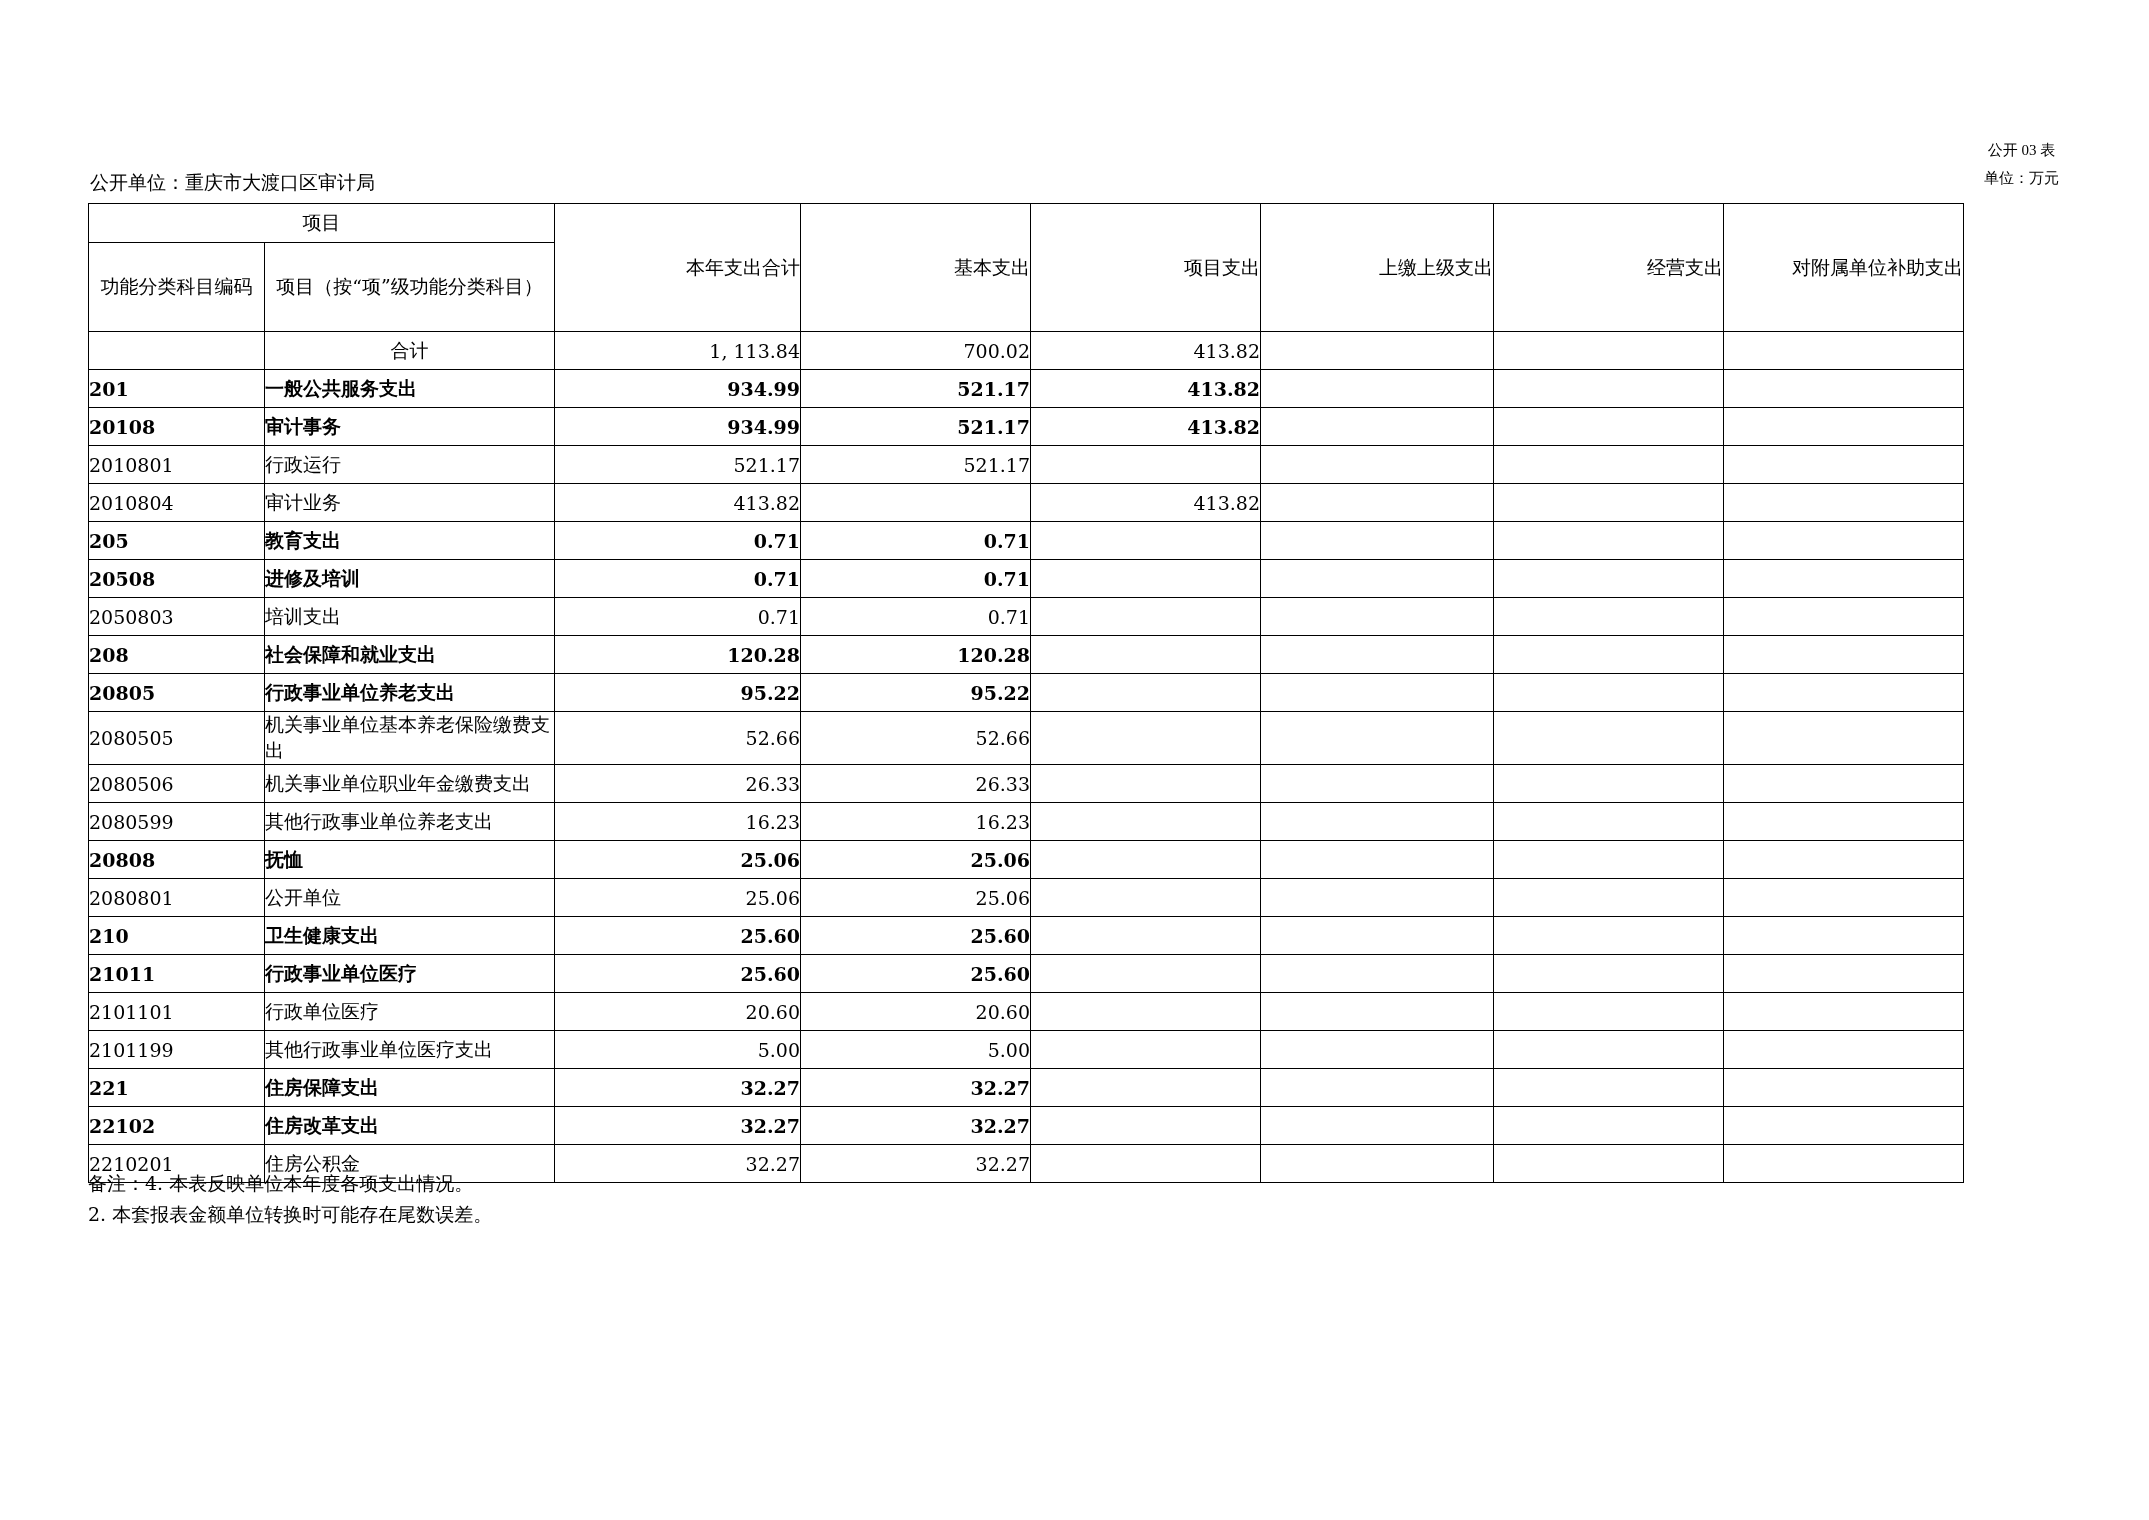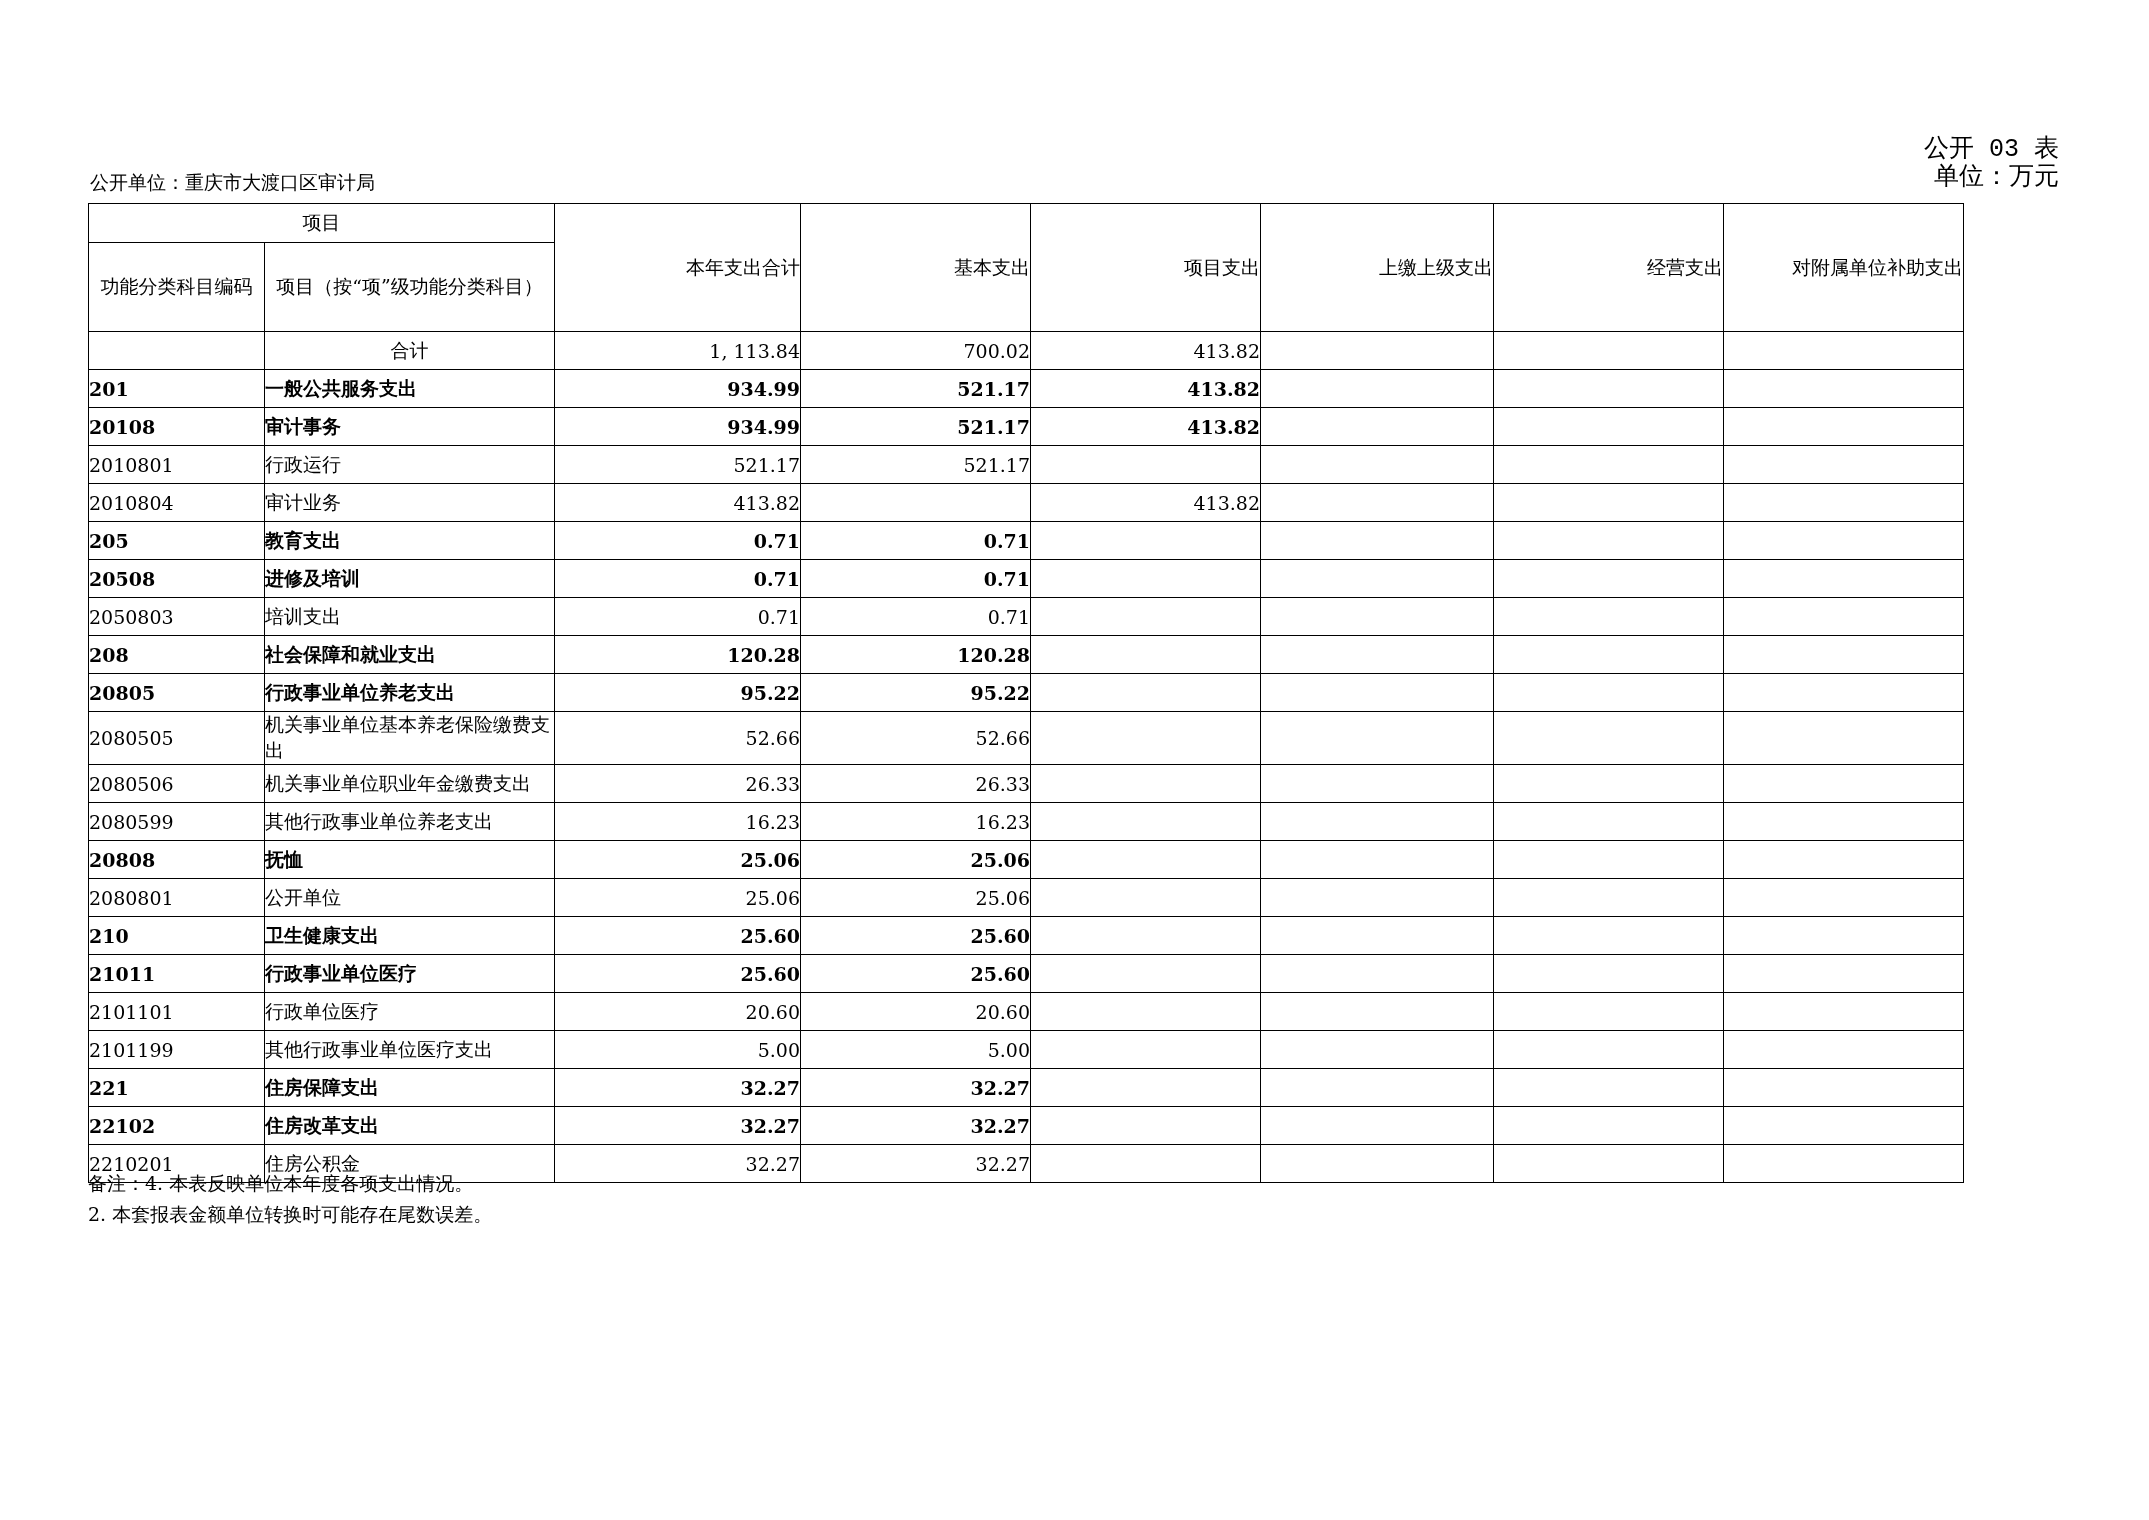--- a/index.html
+++ b/index.html
@@ -28,23 +28,23 @@
     text-align: center;
     font-family: "DejaVu Serif", "Liberation Serif", serif;
     font-size: 38px;
     font-weight: bold;
     letter-spacing: 2px;
   }
   .meta-right {
     position: absolute;
     right: 90px;
     top: 136px;
-    text-align: right;
-    font-family: Liberation Mono, monospace;
-    font-size: 25px;
+    text-align: center;
+    font-family: Liberation Serif, serif;
+    font-size: 15px;
     line-height: 28px;
   }
   .meta-left {
     position: absolute;
     left: 90px;
     top: 170px;
     font-family: "DejaVu Serif", "Liberation Serif", serif;
     font-size: 19px;
   }
   table.main {

